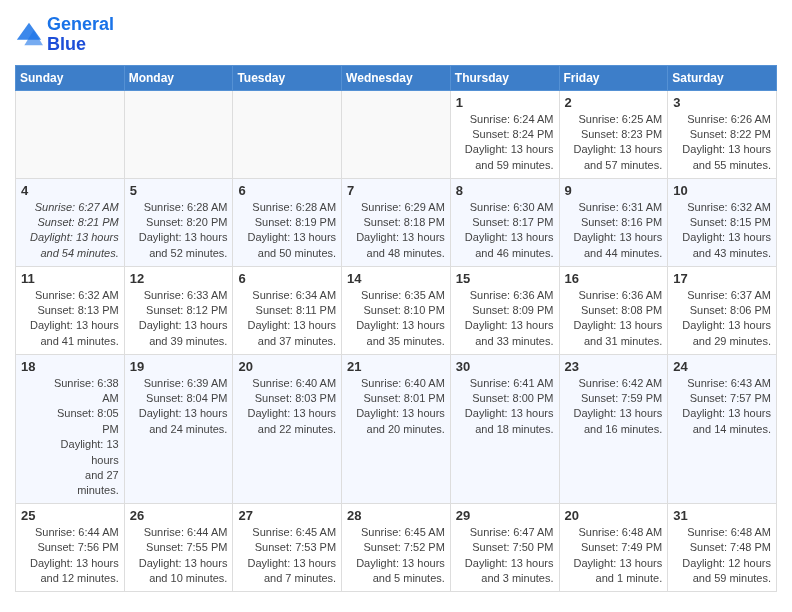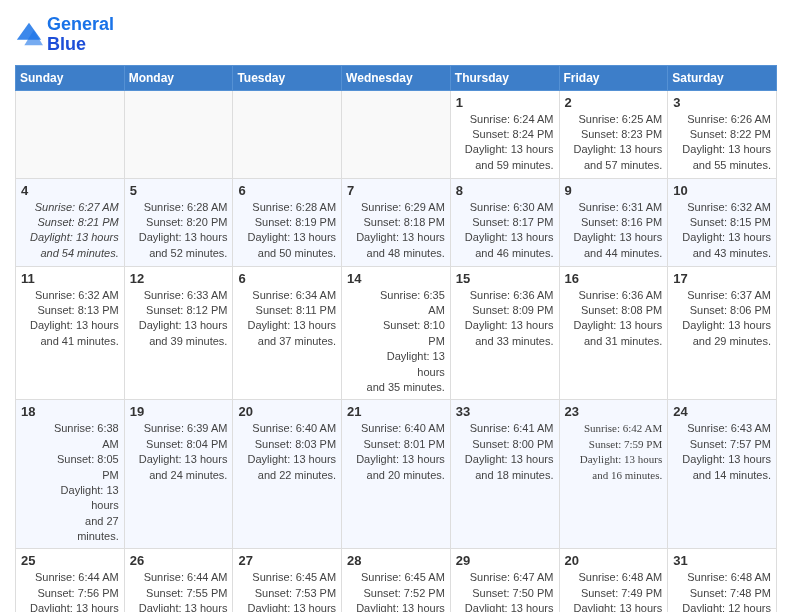--- a/index.html
+++ b/index.html
@@ -233,21 +233,21 @@
             </td>
             <td>
               <span class="day-num">6</span>
               <div class="day-info" style="white-space: pre-line;">Sunrise: 6:34 AM
 Sunset: 8:11 PM
 Daylight: 13 hours
 and 37 minutes.</div>
             </td>
             <td>
               <span class="day-num">14</span>
-              <div class="day-info" style="white-space: pre-line; margin-left: 19px;">Sunrise: 6:35 AM
+              <div class="day-info" style="white-space: pre-line;">Sunrise: 6:35 AM
 Sunset: 8:10 PM
 Daylight: 13 hours
 and 35 minutes.</div>
             </td>
             <td>
               <span class="day-num">15</span>
               <div class="day-info" style="white-space: pre-line;">Sunrise: 6:36 AM
 Sunset: 8:09 PM
 Daylight: 13 hours
 and 33 minutes.</div>
@@ -290,29 +290,29 @@
 and 22 minutes.</div>
             </td>
             <td>
               <span class="day-num">21</span>
               <div class="day-info" style="white-space: pre-line;">Sunrise: 6:40 AM
 Sunset: 8:01 PM
 Daylight: 13 hours
 and 20 minutes.</div>
             </td>
             <td>
-              <span class="day-num">33</span>
+              <span class="day-num">30</span>
               <div class="day-info" style="white-space: pre-line;">Sunrise: 6:41 AM
 Sunset: 8:00 PM
 Daylight: 13 hours
 and 18 minutes.</div>
             </td>
             <td>
               <span class="day-num">23</span>
-              <div class="day-info" style="white-space: pre-line; font-family: Liberation Serif, serif;">Sunrise: 6:42 AM
+              <div class="day-info" style="white-space: pre-line;">Sunrise: 6:42 AM
 Sunset: 7:59 PM
 Daylight: 13 hours
 and 16 minutes.</div>
             </td>
             <td>
               <span class="day-num">24</span>
               <div class="day-info" style="white-space: pre-line;">Sunrise: 6:43 AM
 Sunset: 7:57 PM
 Daylight: 13 hours
 and 14 minutes.</div>

